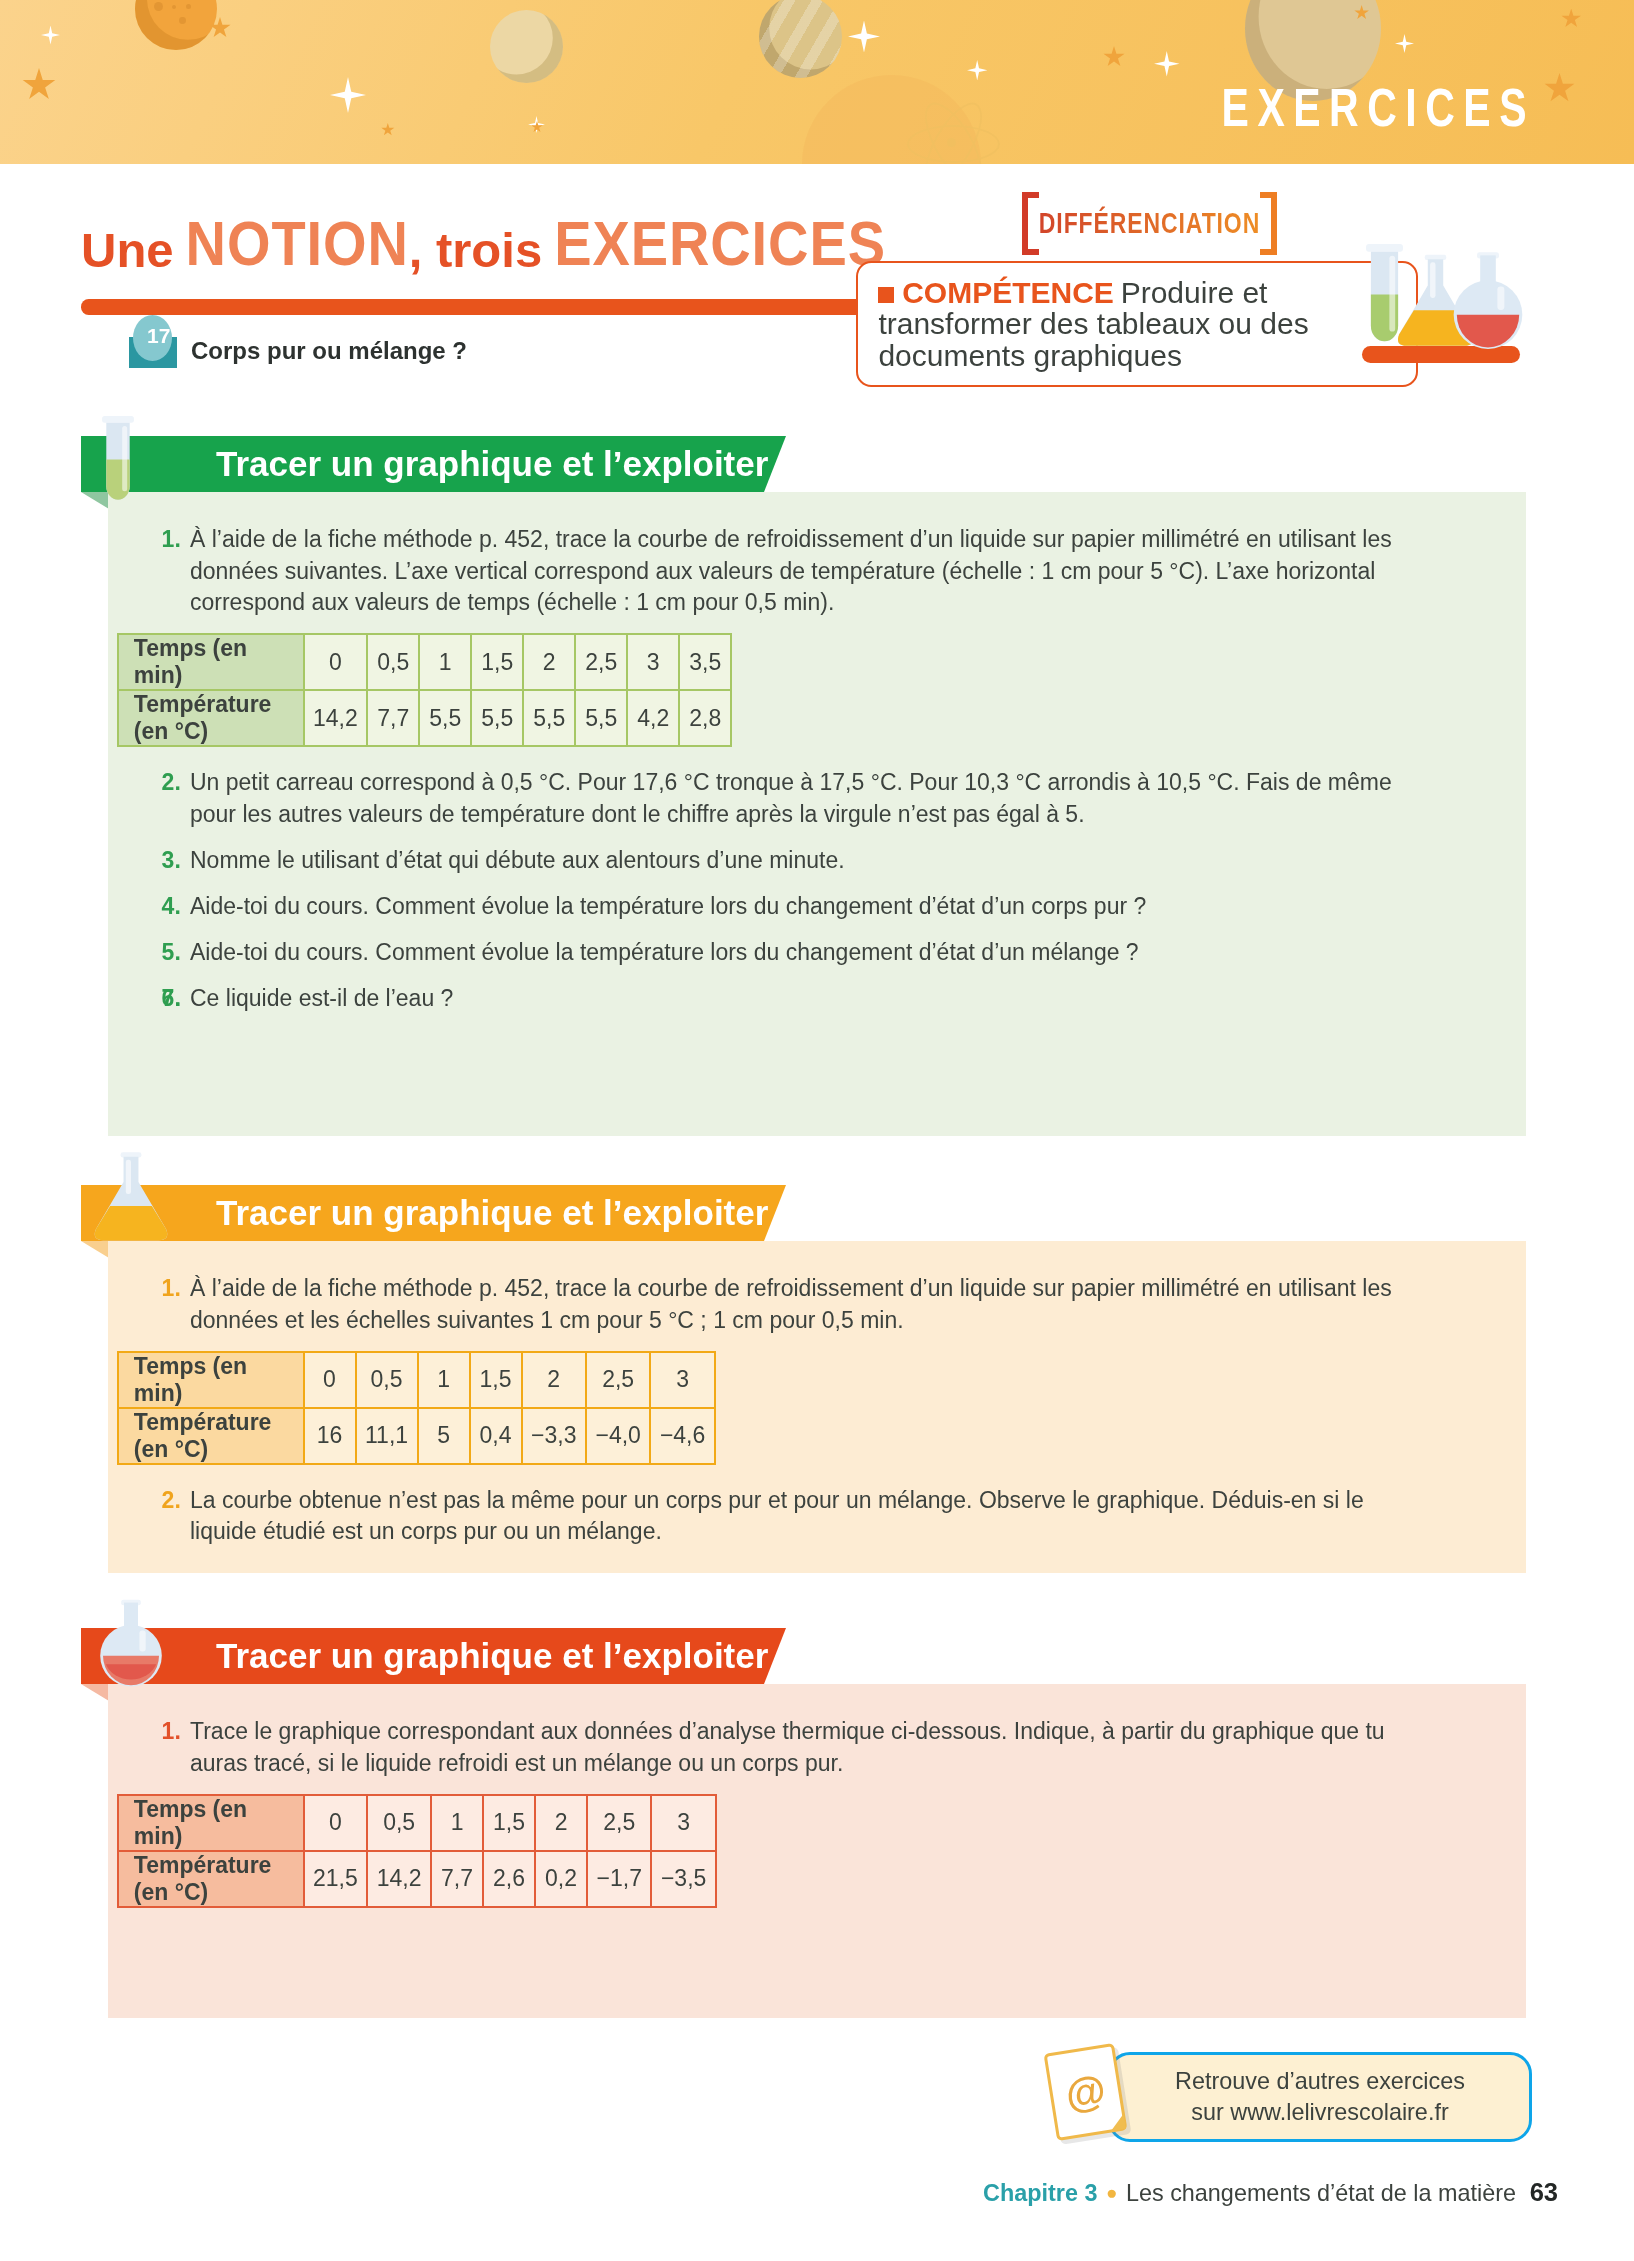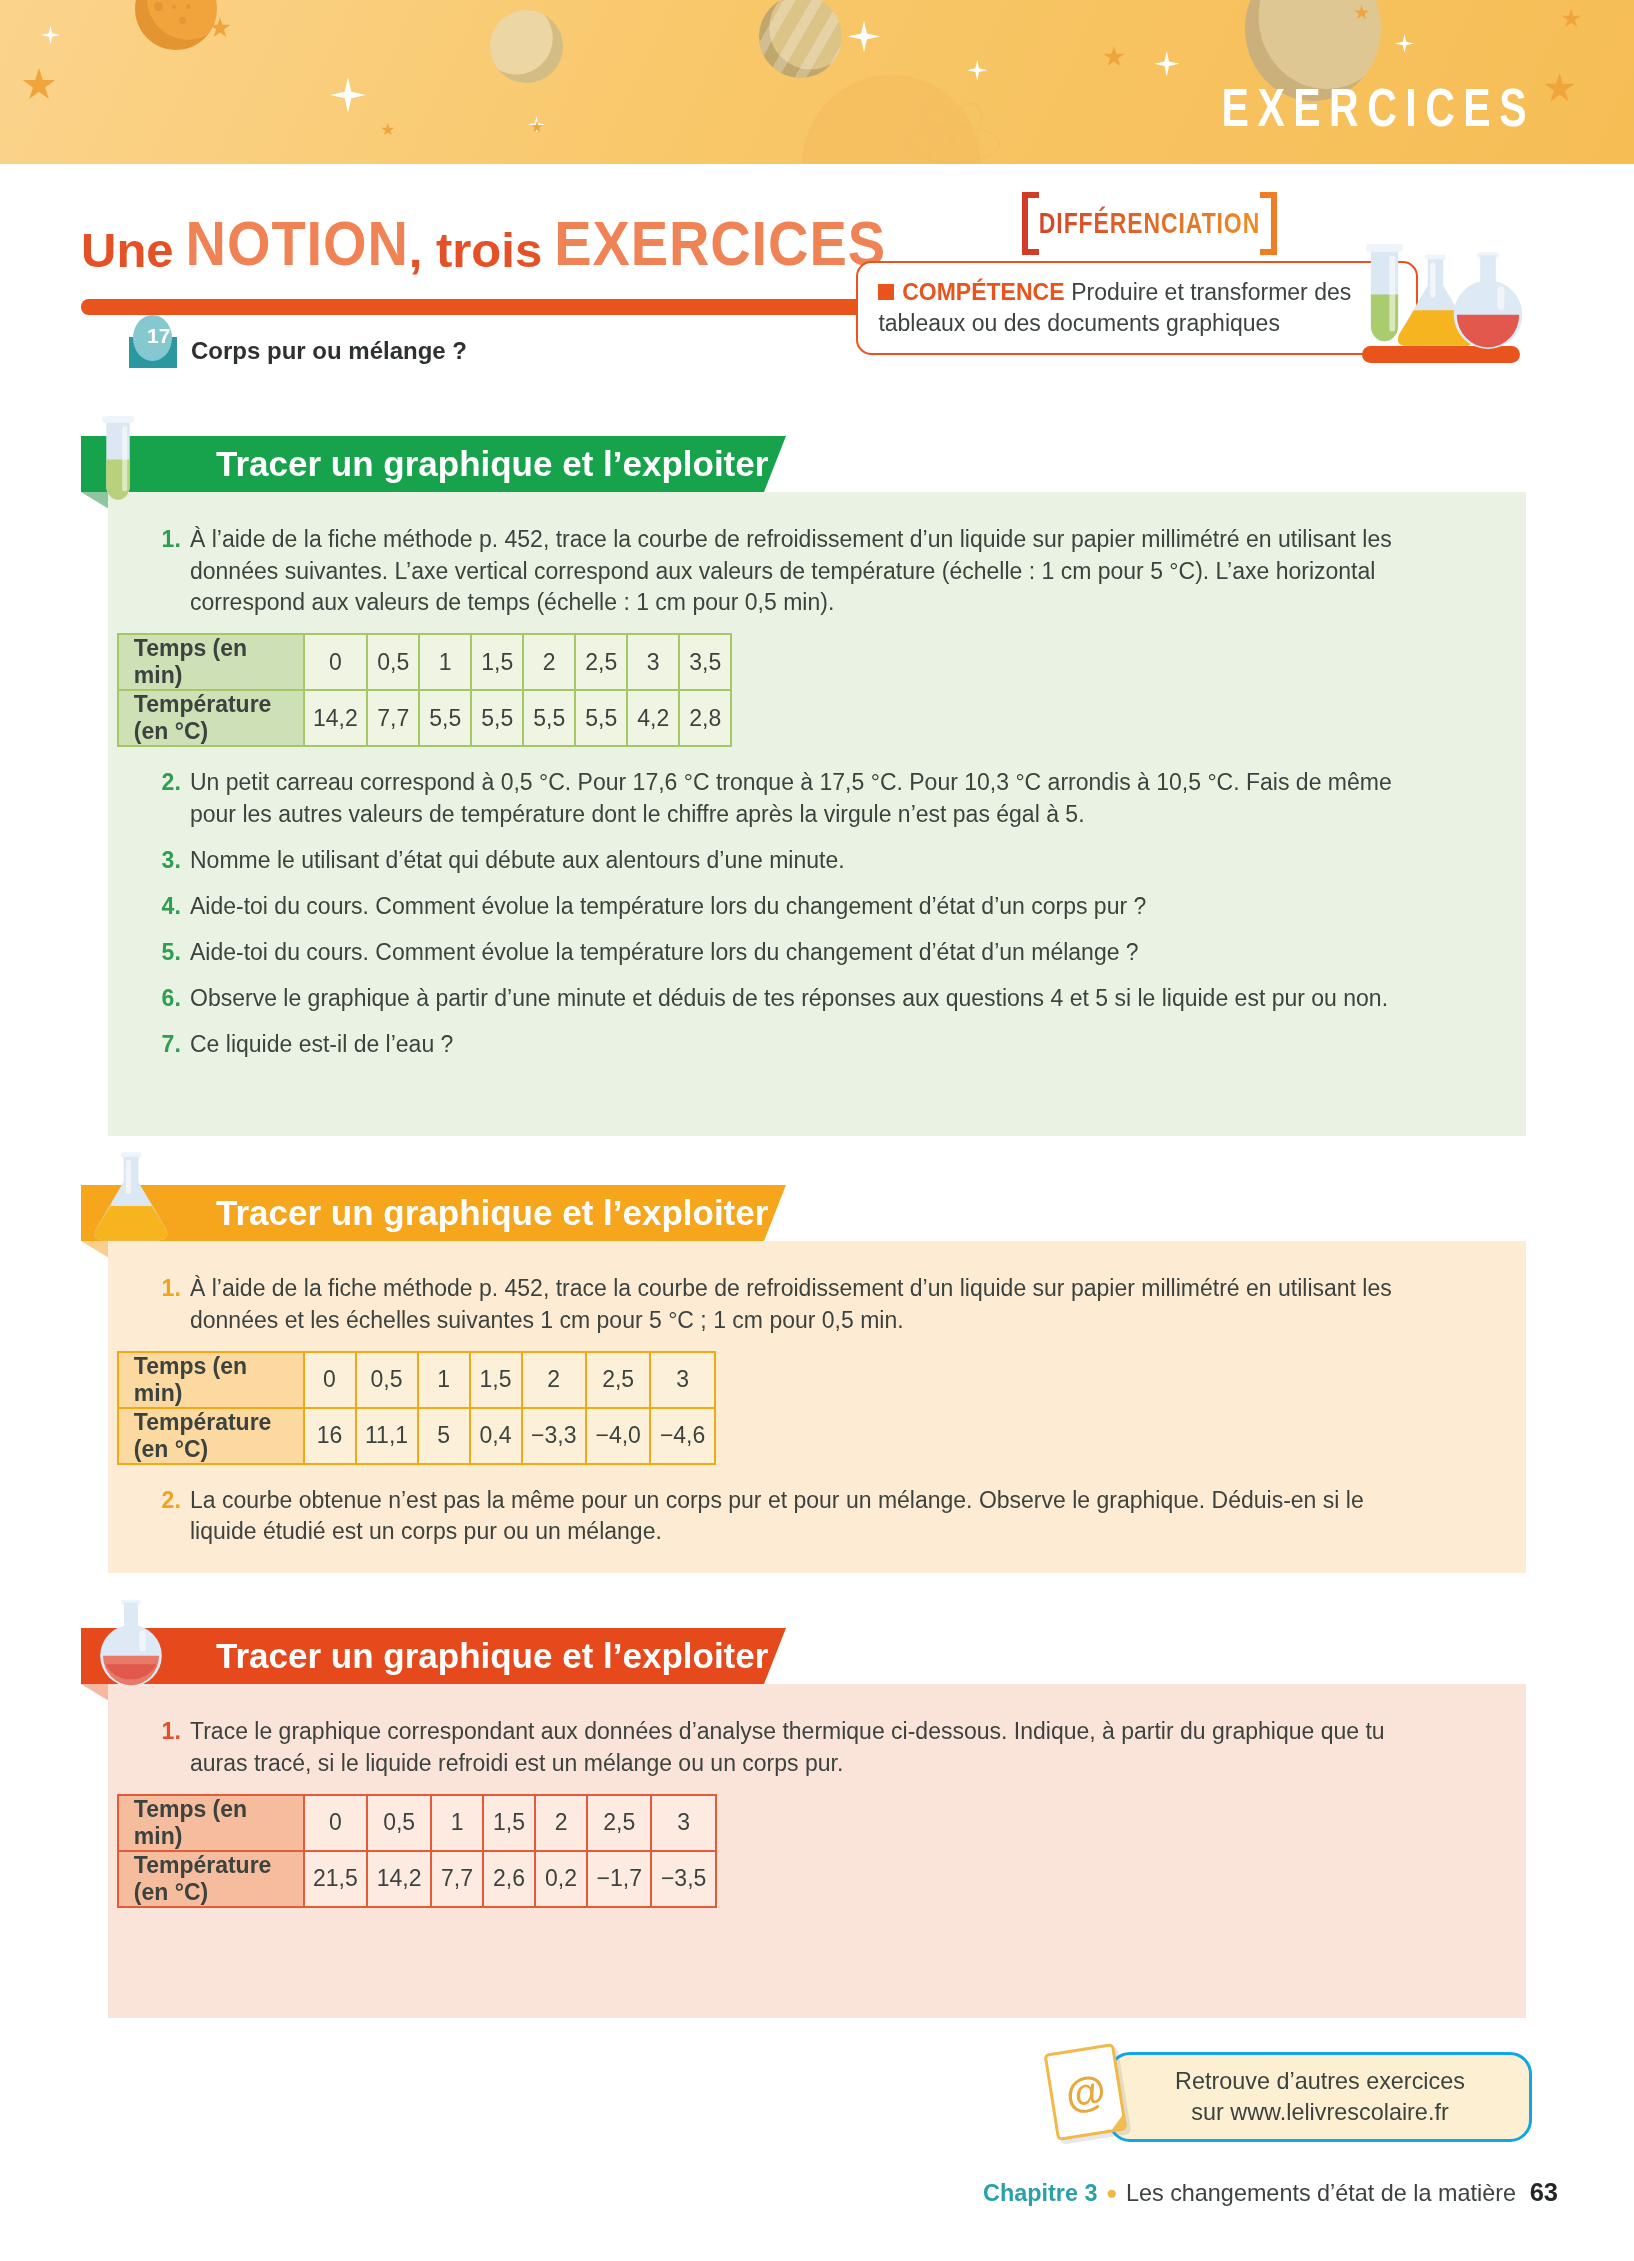--- a/index.html
+++ b/index.html
@@ -39,21 +39,21 @@
   .title-bar{position:absolute;left:81px;top:299px;width:843px;height:16px;background:#e8541c;border-radius:7.7px;}
   .diff-badge{position:absolute;left:1022px;top:192px;width:255px;height:63px;display:flex;align-items:stretch;}
   .diff-badge .br{width:15.3px;}
   .diff-badge .br-l{border:6px solid #d23b28;border-right:none;}
   .diff-badge .br-r{border:6px solid #ee7e23;border-left:none;}
   .diff-badge .dtxt{flex:1;display:flex;align-items:center;justify-content:center;
     font-weight:bold;font-size:23px;letter-spacing:0.9px;transform:scaleY(1.25);
     background:linear-gradient(90deg,#d2452a,#ee8d25);-webkit-background-clip:text;background-clip:text;color:transparent;}
   .competence-box{position:absolute;left:856px;top:261px;width:562px;box-sizing:border-box;
     background:#ffffff;border:2.6px solid #e8541c;border-radius:15.3px;padding:13.6px 20.4px;
-    font-size:23px;line-height:31.5px;color:#3c423e;z-index:3;}
+    font-size:30px;line-height:31.5px;color:#3c423e;z-index:3;}
   .competence-box .sq{display:inline-block;width:15.3px;height:15.3px;background:#e8541c;margin-right:8.5px;}
   .competence-box .lbl{color:#e8541c;font-weight:bold;margin-right:6.8px;}
   
   .trio{position:absolute;left:1362px;top:196px;width:162px;height:167px;z-index:5;}
   .trio .shelf{position:absolute;left:0;bottom:0;width:158px;height:17px;background:#e8541c;border-radius:8.5px;}
   .trio svg{position:absolute;bottom:12px;}
   
   .ex-badge{position:absolute;left:129px;top:315px;width:49px;height:53px;}
   .ex-badge .bsq{position:absolute;left:0;top:22px;width:48px;height:31px;background:#2b97a1;}
   .ex-badge .bcirc{position:absolute;left:4.3px;top:0;width:39px;height:46px;border-radius:50%;background:#85c8cf;}
@@ -227,21 +227,21 @@
         <td>5,5</td>
         <td>4,2</td>
         <td>2,8</td>
       </tr>
     </tbody>
       </table>
     <div class="q"><span class="qnum">2.</span><span>Un petit carreau correspond à 0,5 °C. Pour 17,6 °C tronque à 17,5 °C. Pour 10,3 °C arrondis à 10,5 °C. Fais de même pour les autres valeurs de température dont le chiffre après la virgule n’est pas égal à 5.</span></div>
     <div class="q"><span class="qnum">3.</span><span>Nomme le utilisant d’état qui débute aux alentours d’une minute.</span></div>
     <div class="q"><span class="qnum">4.</span><span>Aide-toi du cours. Comment évolue la température lors du changement d’état d’un corps pur ?</span></div>
     <div class="q"><span class="qnum">5.</span><span>Aide-toi du cours. Comment évolue la température lors du changement d’état d’un mélange ?</span></div>
-    <div class="q"><span class="qnum">6.</span><span>Observe le graphique à partir d’une minute et déduis de tes réponses aux questions 4 et 5 si le liquide est pur ou non.</span></div>
+    <div class="q"><span class="qnum">6.</span></div>
     <div class="q"><span class="qnum">7.</span><span>Ce liquide est-il de l’eau ?</span></div>
   </div>
 </div>
 
 <div class="section" id="sec-yellow">
   <div class="sec-banner">
     <span class="t">Tracer un graphique et l’exploiter</span>
   </div>
   <svg class="sec-icon" style="left:8.5px;top:-34px;" width="82" height="92" viewBox="0 0 110 120">
     <rect x="41" y="0" width="28" height="7" rx="3" fill="#eef4fa"></rect>

